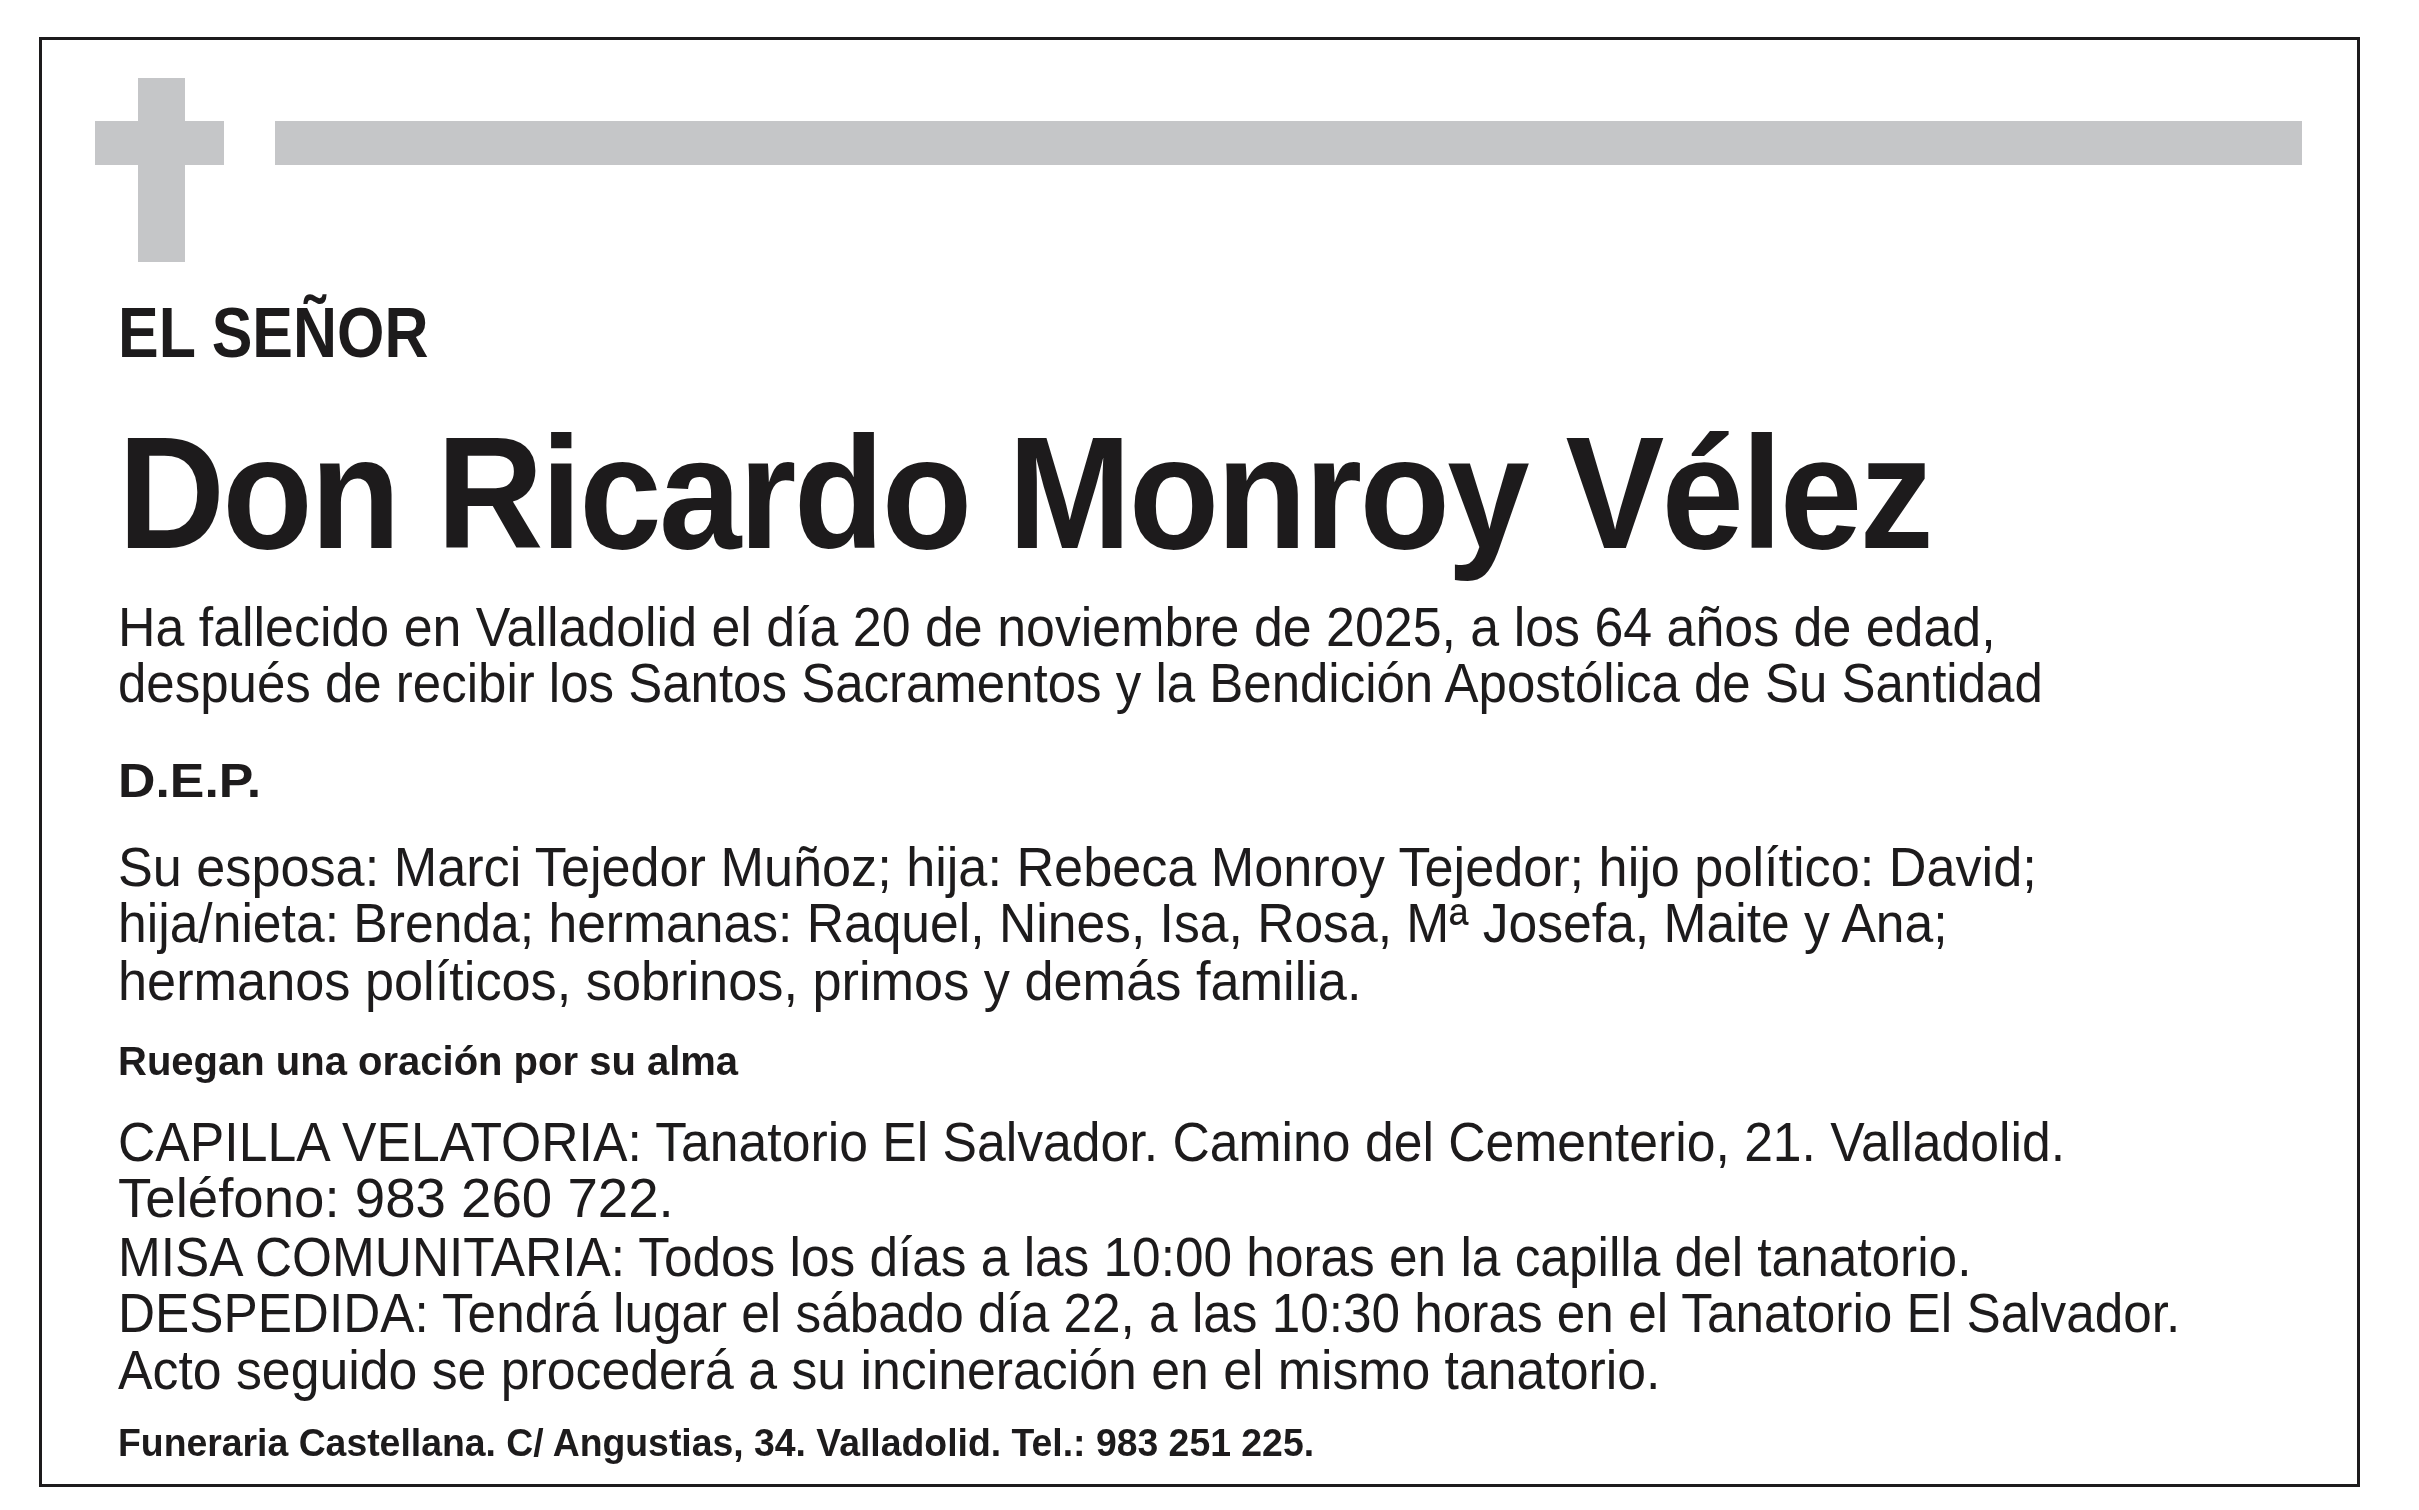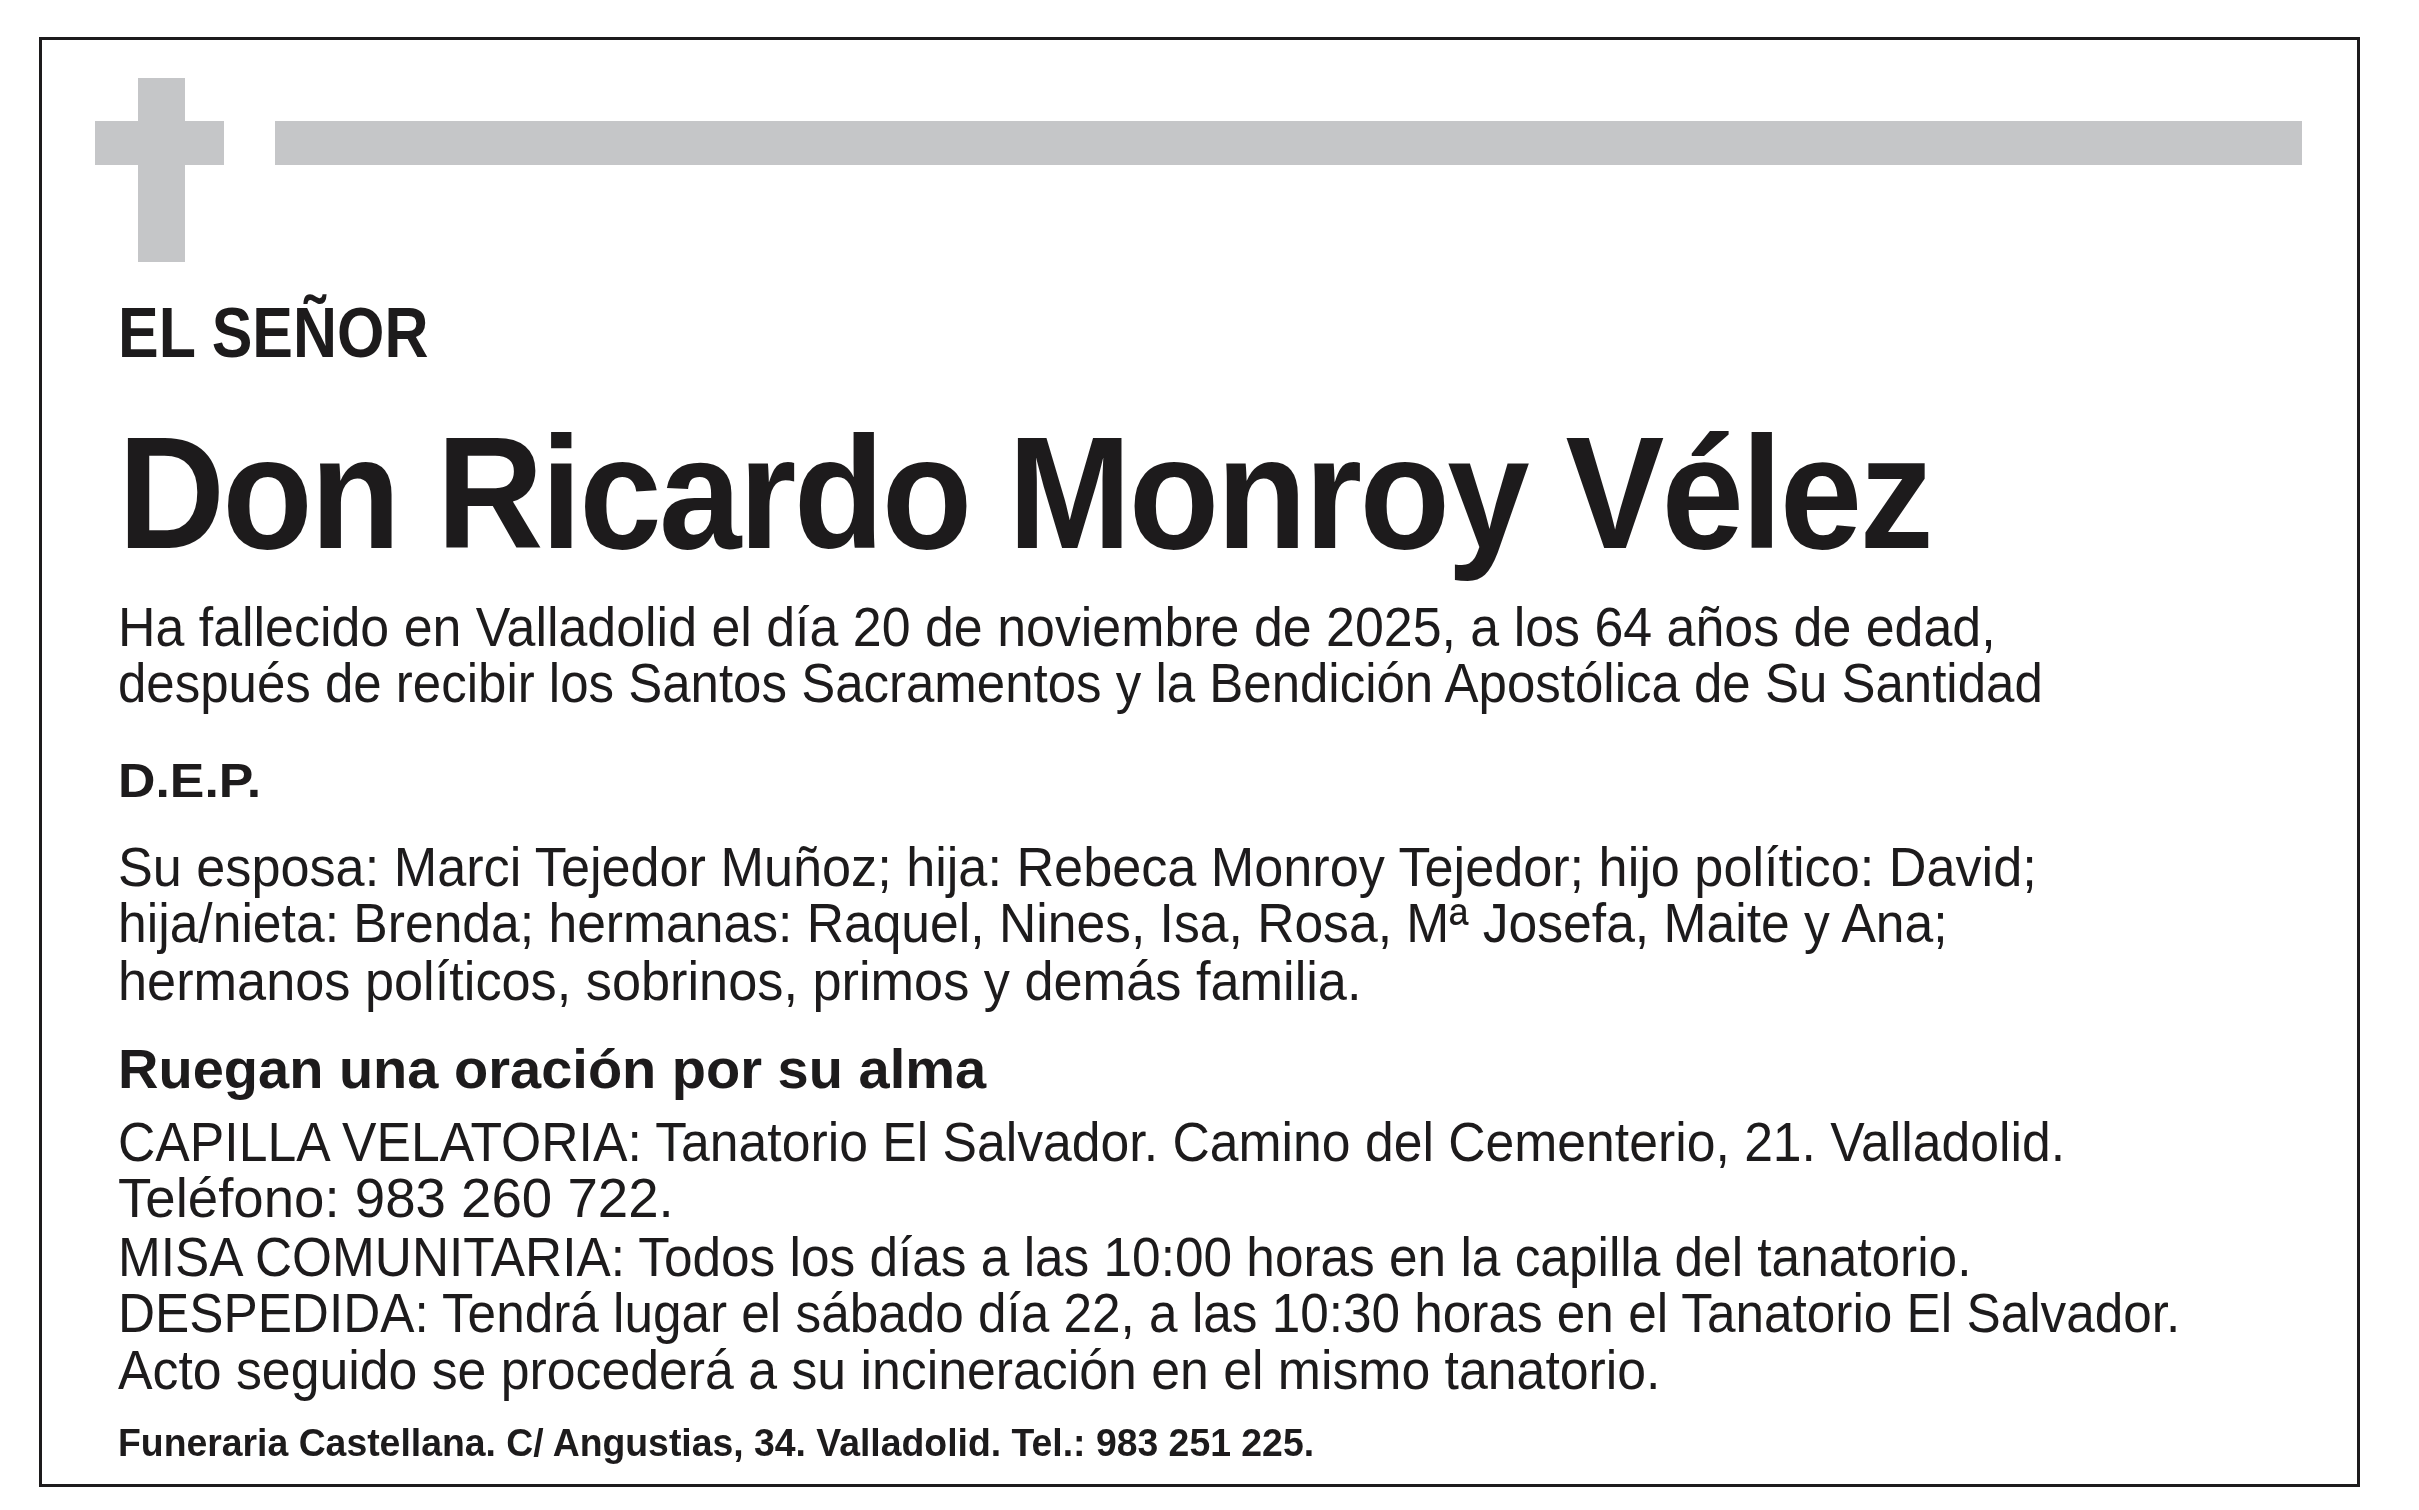--- a/index.html
+++ b/index.html
@@ -9,21 +9,21 @@
            border: 3.9px solid #1d1b1c; background: #fff; }
   .cross-v { position: absolute; left: 138px; top: 78px; width: 47px; height: 184px; background: #c5c6c8; }
   .cross-h { position: absolute; left: 95px; top: 121px; width: 129px; height: 44px; background: #c5c6c8; }
   .rule { position: absolute; left: 275px; top: 121px; width: 2027px; height: 44px; background: #c5c6c8; }
   .line { position: absolute; left: 118px; white-space: nowrap; transform-origin: 0 0; line-height: 1; }
   .b { font-weight: bold; }
   .title-pre { font-size: 71px; }
   .name { font-size: 160px; letter-spacing: -2.9px; }
   .body { font-size: 55px; }
   .dep { font-size: 49px; }
-  .pray { font-size: 56px; }
+  .pray { font-size: 40px; }
   .foot { font-size: 38px; }
 </style>
 </head>
 <body>
 
 <div class="frame"></div>
 
 <div class="cross-v"></div>
 <div class="cross-h"></div>
 <div class="rule"></div>

